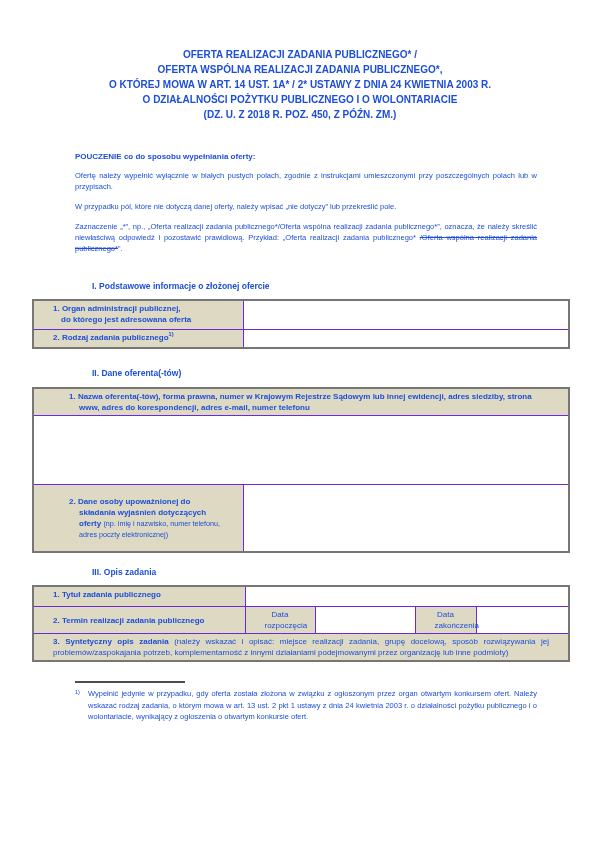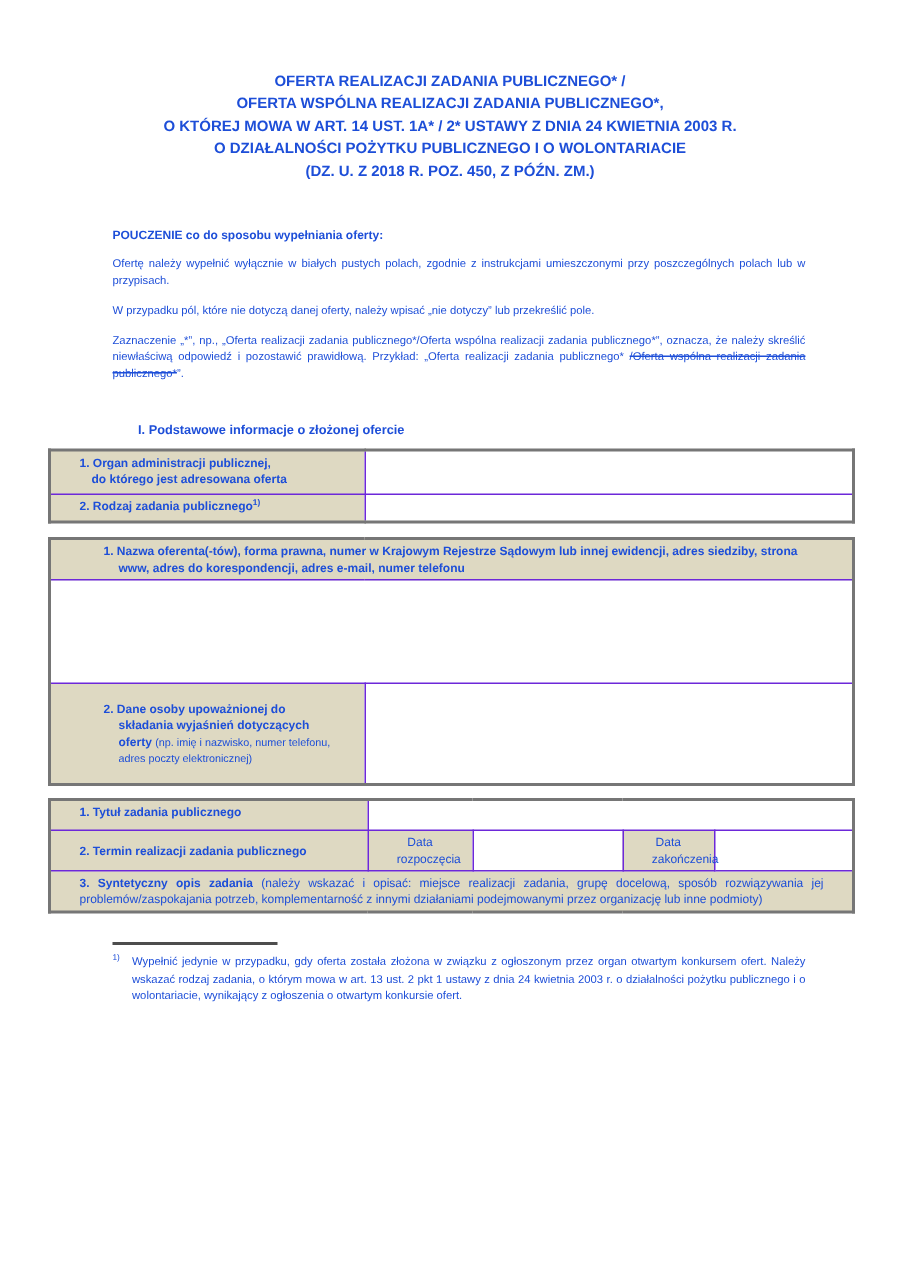--- a/index.html
+++ b/index.html
@@ -131,20 +131,21 @@
       </td>
       <td class="input-cell"></td>
     </tr>
     <tr>
       <td class="lbl" style="height:13px"><span>2. Rodzaj zadania publicznego</span><span class="sup-ref">1)</span></td>
       <td class="input-cell"></td>
     </tr>
   </tbody>
     </table>
 
+  <div class="sec-heading sec2-heading">II. Dane oferenta(-tów)</div>
 
   <table class="form t2">
     <colgroup>
         <col style="width:210px">
         <col style="width:326px">
       </colgroup>
     <tbody>
         <tr>
       <td class="lbl" colspan="2">
             <span class="hang">1. Nazwa oferenta(-tów), forma prawna, numer w Krajowym Rejestrze Sądowym lub innej ewidencji, adres siedziby, strona www, adres do korespondencji, adres e-mail, numer telefonu</span>
@@ -155,20 +156,21 @@
     </tr>
     <tr>
       <td class="lbl" style="height:62px; vertical-align:middle;">
         <span class="hang"><b>2. Dane osoby upoważnionej do składania wyjaśnień dotyczących oferty </b><span class="note">(np. imię i nazwisko, numer telefonu, adres poczty elektronicznej)</span></span>
       </td>
       <td class="input-cell"></td>
     </tr>
   </tbody>
     </table>
 
+  <div class="sec-heading sec3-heading">III. Opis zadania</div>
 
   <table class="form t3">
     <colgroup>
         <col style="width:212px">
         <col style="width:70px">
         <col style="width:100px">
         <col style="width:61px">
         <col style="width:93px">
       </colgroup>
     <tbody>

